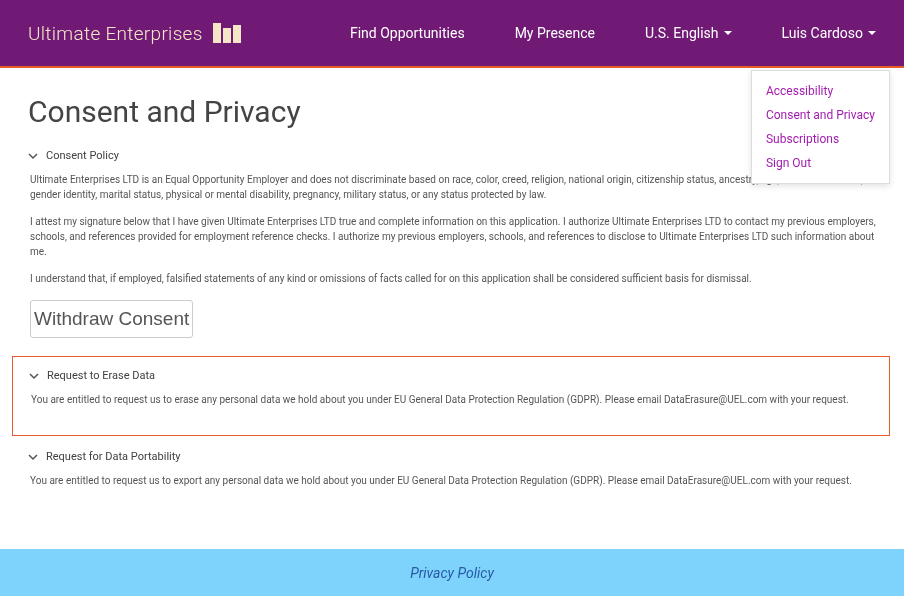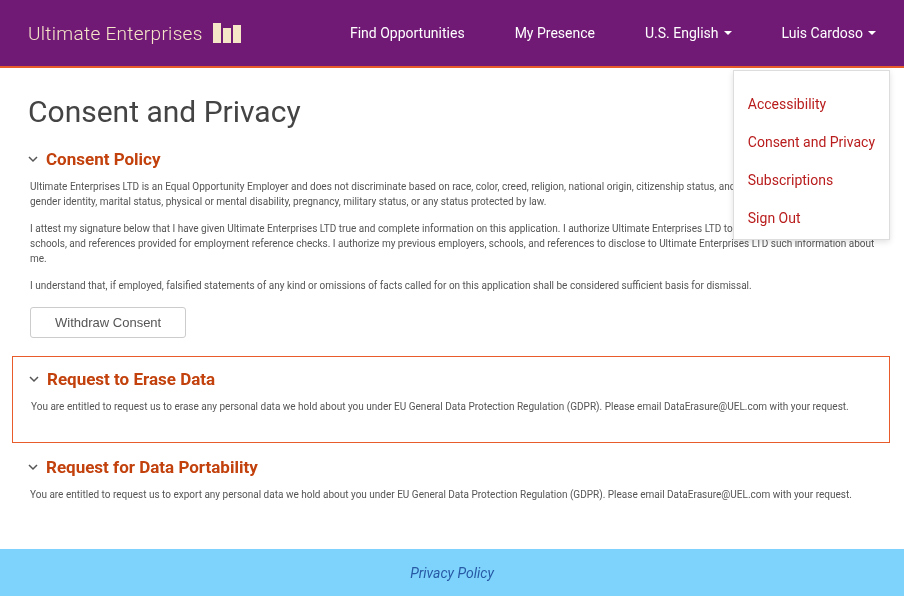--- a/index.html
+++ b/index.html
@@ -73,24 +73,23 @@
       top: 70px;
       background: #fff;
       border: 1px solid #ddd;
       box-shadow: 0 2px 6px rgba(0,0,0,0.12);
       min-width: 130px;
       padding: 8px 0;
       z-index: 10;
     }
     .dropdown-item {
       padding: 5px 14px;
-      font-size: 14px;
-      color: #b91c1c;
-      cursor: pointer;
-      margin-top: 12px;
+      font-size: 12px;
+      color: #a21caf;
+      cursor: pointer;
     }
     .content {
       padding: 26px 28px 0 28px;
     }
     .page-title {
       font-size: 30px;
       font-weight: 400;
       color: #444;
       margin-bottom: 20px;
     }
@@ -116,39 +115,39 @@
       height: 10px;
       display: inline-flex;
       align-items: center;
       justify-content: center;
     }
     .chevron svg {
       width: 10px;
       height: 10px;
     }
     .section-title {
-      font-size: 17px;
-      font-weight: 700;
-      color: #c2410c;
+      font-size: 11px;
+      font-weight: 400;
+      color: #404040;
     }
     .section-body {
       padding-left: 2px;
     }
     .section-body p {
       font-size: 10px;
       color: #555;
       line-height: 1.5;
       margin-bottom: 12px;
     }
     .btn {
       background: #fff;
       border: 1px solid #ccc;
       border-radius: 3px;
-      padding: 7px 24px;
-      font-size: 13px;
+      padding: 7px 3px;
+      font-size: 19px;
       color: #555;
       cursor: pointer;
       margin-top: 2px;
     }
     .footer {
       position: absolute;
       bottom: 0;
       left: 0;
       right: 0;
       background: #7dd3fc;

